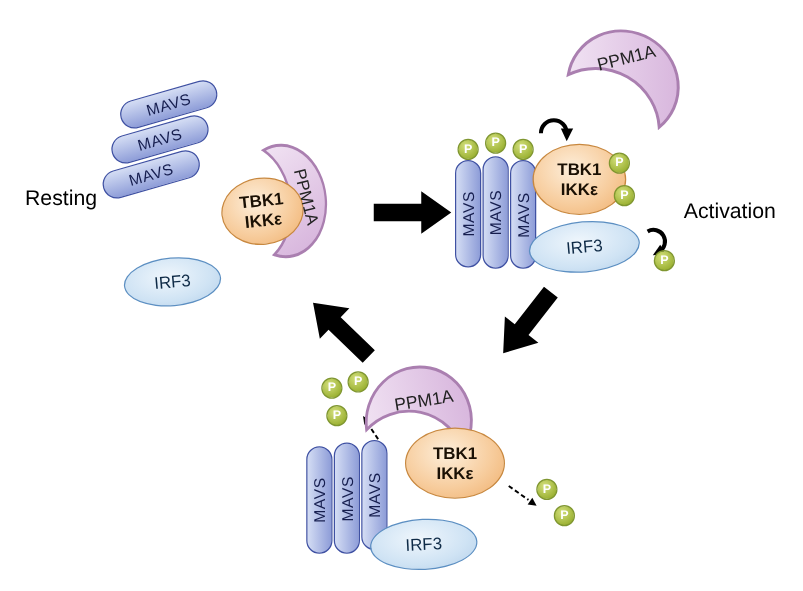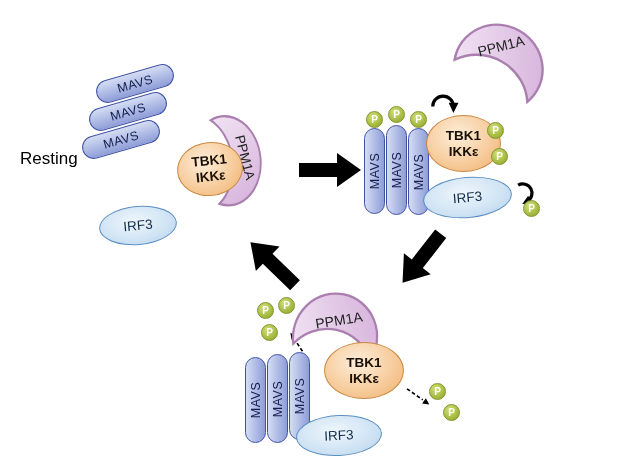--- a/index.html
+++ b/index.html
@@ -121,20 +121,21 @@
   <div class="irf3-ellipse" style="left:423px;top:177px;width:89px;height:41px;transform:rotate(-5deg)">
     <span>IRF3</span>
   </div>
 
   <svg class="curved-arrow" style="left:513px;top:177px;transform:rotate(60deg)" width="32" height="27" viewBox="0 0 38 32" preserveAspectRatio="none">
     <path d="M 7 24 A 11 11 0 1 1 29 24" fill="none" style="stroke:var(--arrow,#000)" stroke-width="3.8"></path>
     <polygon points="24,20 34.5,20 29,31" style="fill:var(--arrow,#000)"></polygon>
   </svg>
   <div class="p-circle" style="left:523px;top:200px">P</div>
 
+  <div class="state-label" style="left:547px;top:159px">Activation</div>
 
   <svg class="big-arrow" style="left:389px;top:240px;transform:rotate(128deg)" width="64" height="38" viewBox="0 0 64 38">
     <polygon points="0,12 38,12 38,2 62,19 38,36 38,26 0,26" style="fill:var(--arrow,#000)"></polygon>
   </svg>
 
   <svg class="big-arrow" style="left:240px;top:244px;transform:rotate(-136deg)" width="64" height="38" viewBox="0 0 64 38">
     <polygon points="0,12 38,12 38,2 62,19 38,36 38,26 0,26" style="fill:var(--arrow,#000)"></polygon>
   </svg>
 
   <div class="p-circle" style="left:257px;top:302px">P</div>

